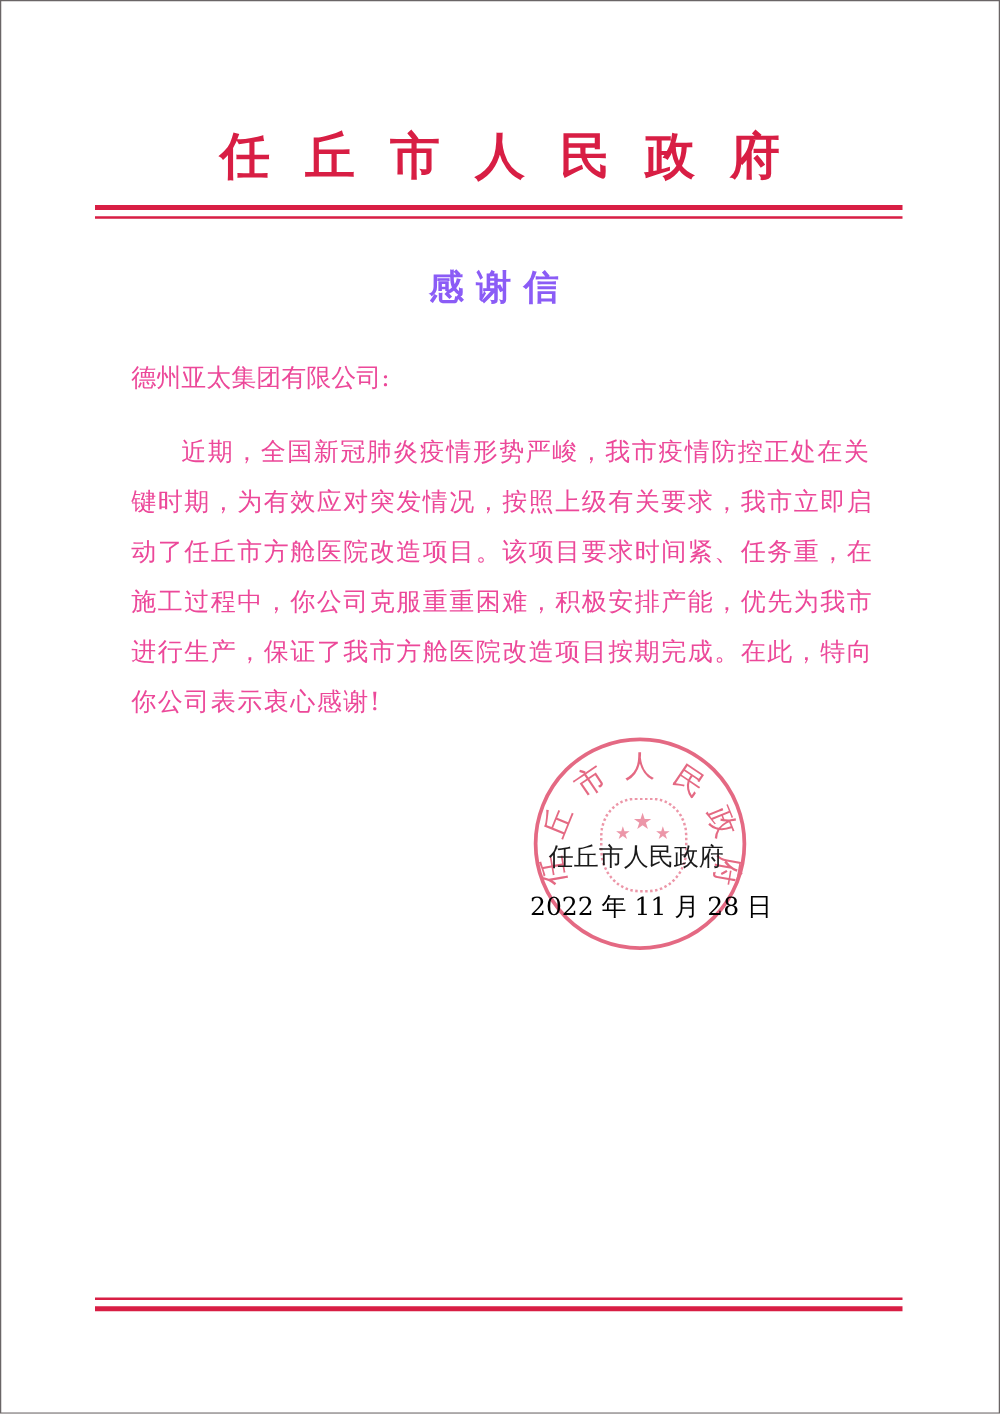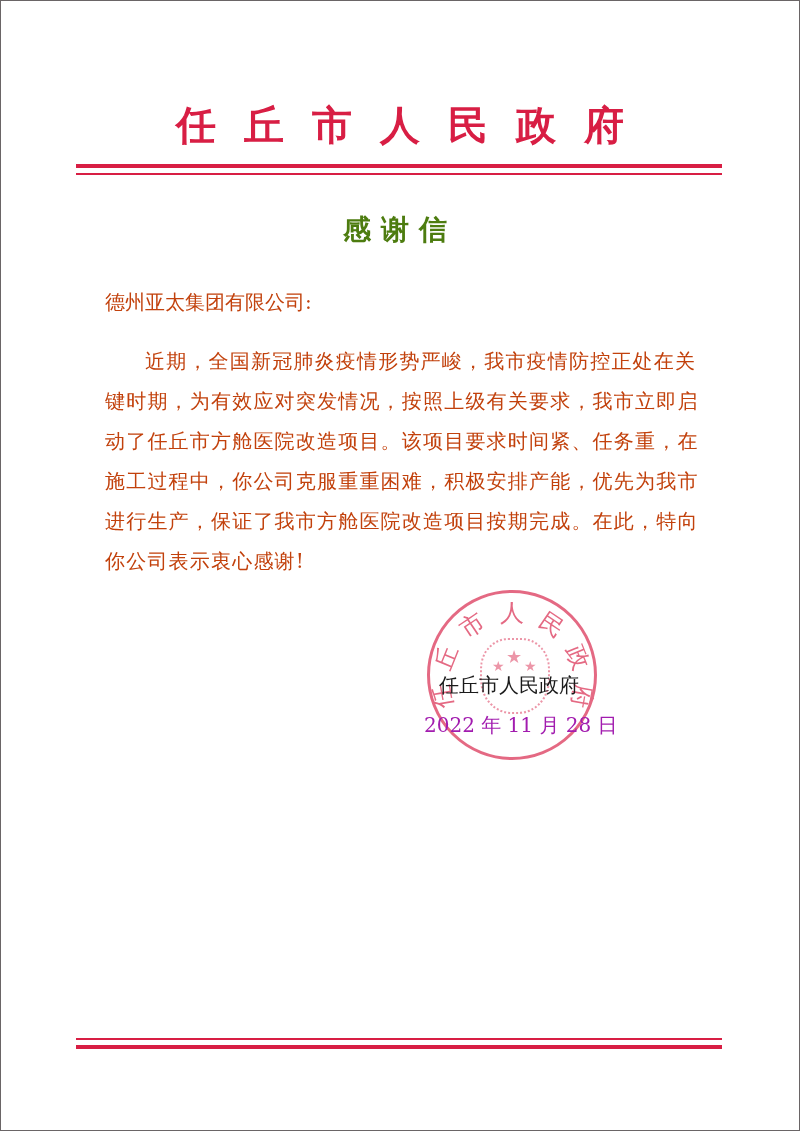--- a/index.html
+++ b/index.html
@@ -9,38 +9,38 @@
     }
     .frame { position: absolute; left: 0; top: 0; width: 798px; height: 1129px; border: 1px solid #6a6566; }
     .masthead {
       position: absolute; left: 0; top: 100px; width: 800px; text-align: center;
       color: var(--red); font-size: 40px; font-weight: bold; letter-spacing: 28px;
       padding-left: 28px; box-sizing: border-box; line-height: 50px;
     }
     .rule { position: absolute; left: 76px; width: 646px; background: var(--red); }
     .title {
       position: absolute; left: 0; top: 210px; width: 800px; text-align: center;
-      font-size: 28px; font-weight: bold; letter-spacing: 10px; color: #4d7c0f; line-height: 40px;
+      font-size: 28px; font-weight: bold; letter-spacing: 10px; color: #8b5cf6; line-height: 40px;
     }
-    .text { position: absolute; left: 105px; width: 600px; font-size: 20px; color: #c2410c; line-height: 40px; }
+    .text { position: absolute; left: 105px; width: 600px; font-size: 20px; color: #ec4899; line-height: 40px; }
     .salutation { top: 282px; }
     .body { top: 325px; letter-spacing: 1.2px; margin-top: 16px; }
     .body p { margin: 0; text-indent: 2em; }
     .seal {
       position: absolute; left: 427px; top: 590px; width: 170px; height: 170px;
       border-radius: 50%; border: 3px solid var(--seal); box-sizing: border-box; opacity: 0.85;
     }
     .seal-char { position: absolute; color: var(--seal); font-size: 24px; width: 30px; text-align: center; transform-origin: 15px 85px; left: 67px; top: 6px; line-height: 28px; }
     .seal-emblem {
       position: absolute; left: 50px; top: 45px; width: 66px; height: 72px;
       border-radius: 40% 40% 45% 45%; border: 2px dotted var(--seal); opacity: 0.7;
     }
     .seal-star { position: absolute; color: var(--seal); font-size: 14px; }
     .signature { position: absolute; left: 439px; top: 665px; font-size: 20px; color: #1a1a1a; line-height: 40px; }
-    .date { position: absolute; left: 424px; top: 705px; font-size: 20px; color: #a21caf; line-height: 40px; }
+    .date { position: absolute; left: 424px; top: 705px; font-size: 20px; color: #000000; line-height: 40px; }
   </style>
 </head>
 <body>
 
 <div class="frame"></div>
 
 <div class="masthead">任丘市人民政府</div>
 <div class="rule" style="top:164px;height:4px;"></div>
 <div class="rule" style="top:173px;height:2px;"></div>
 

